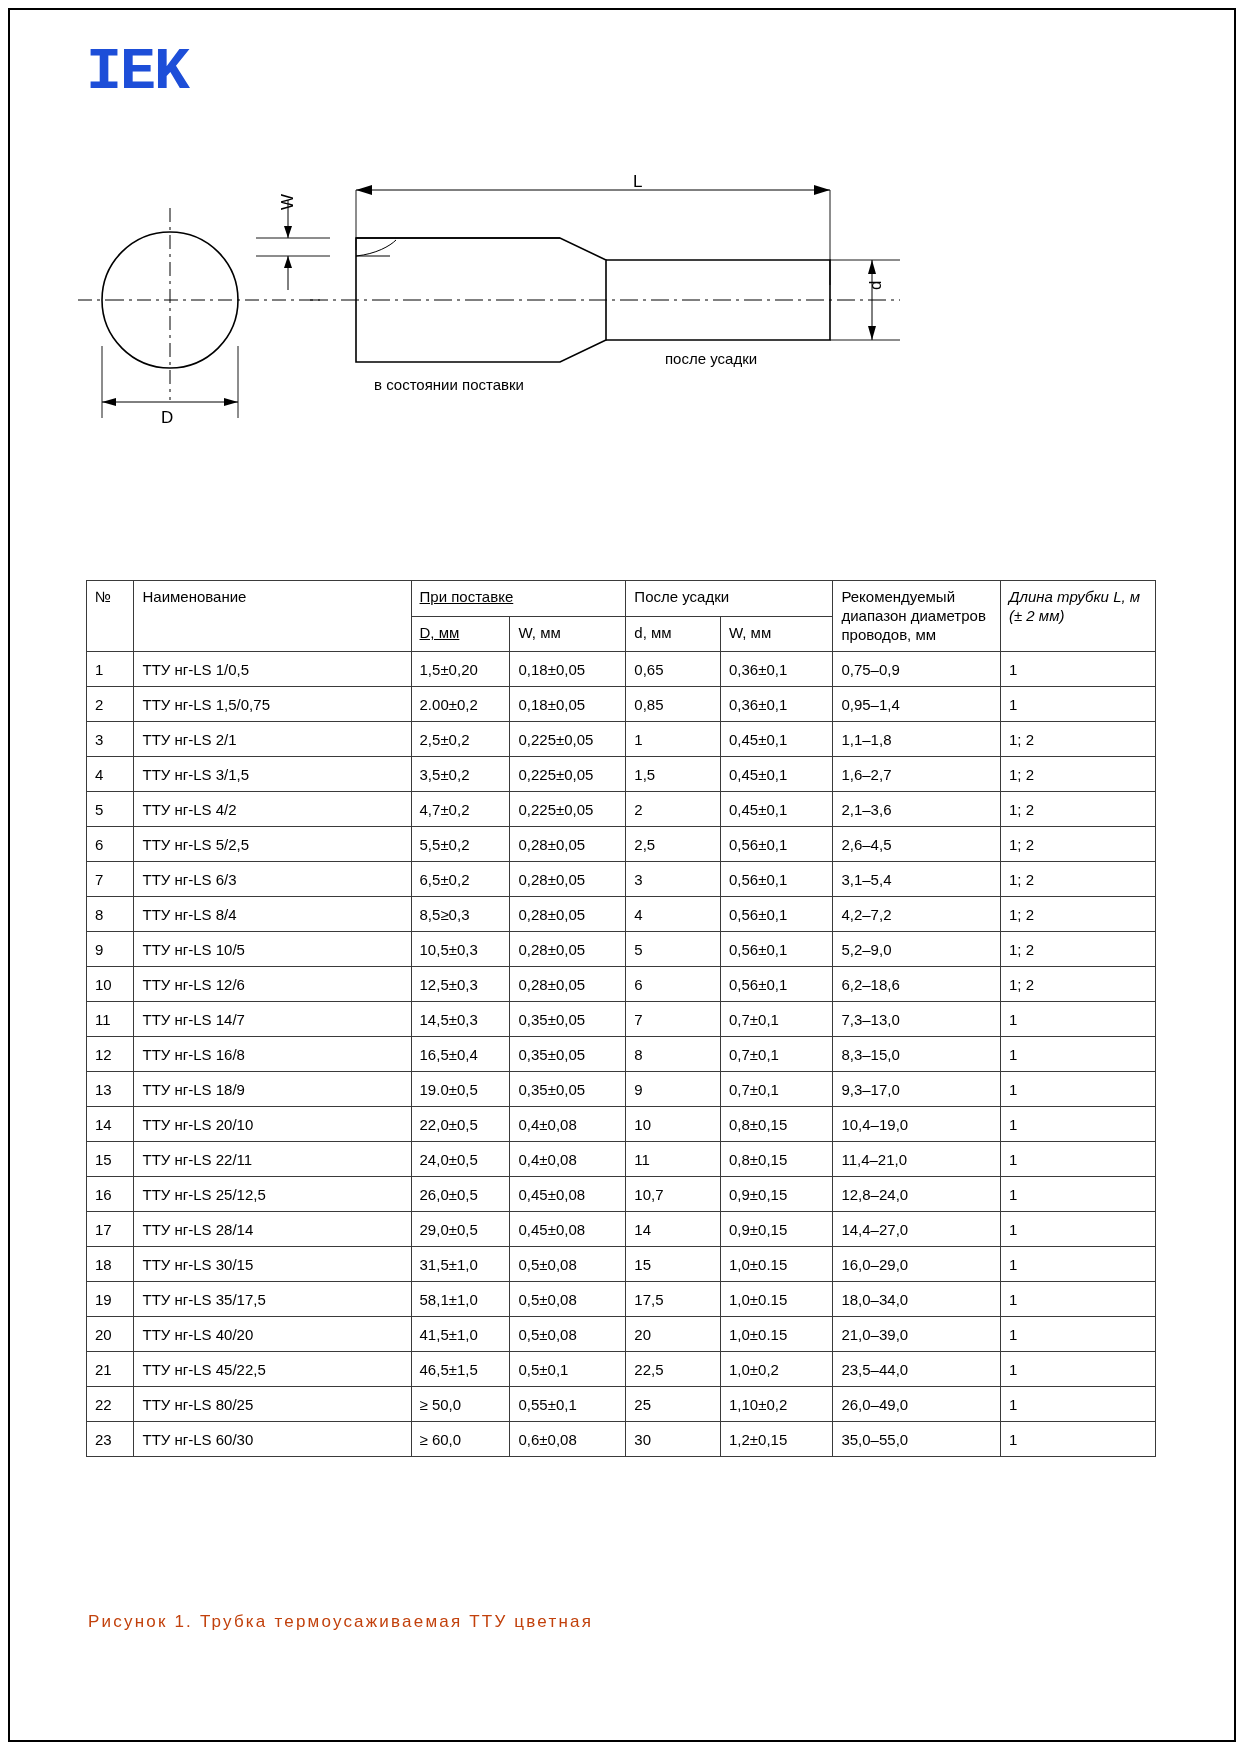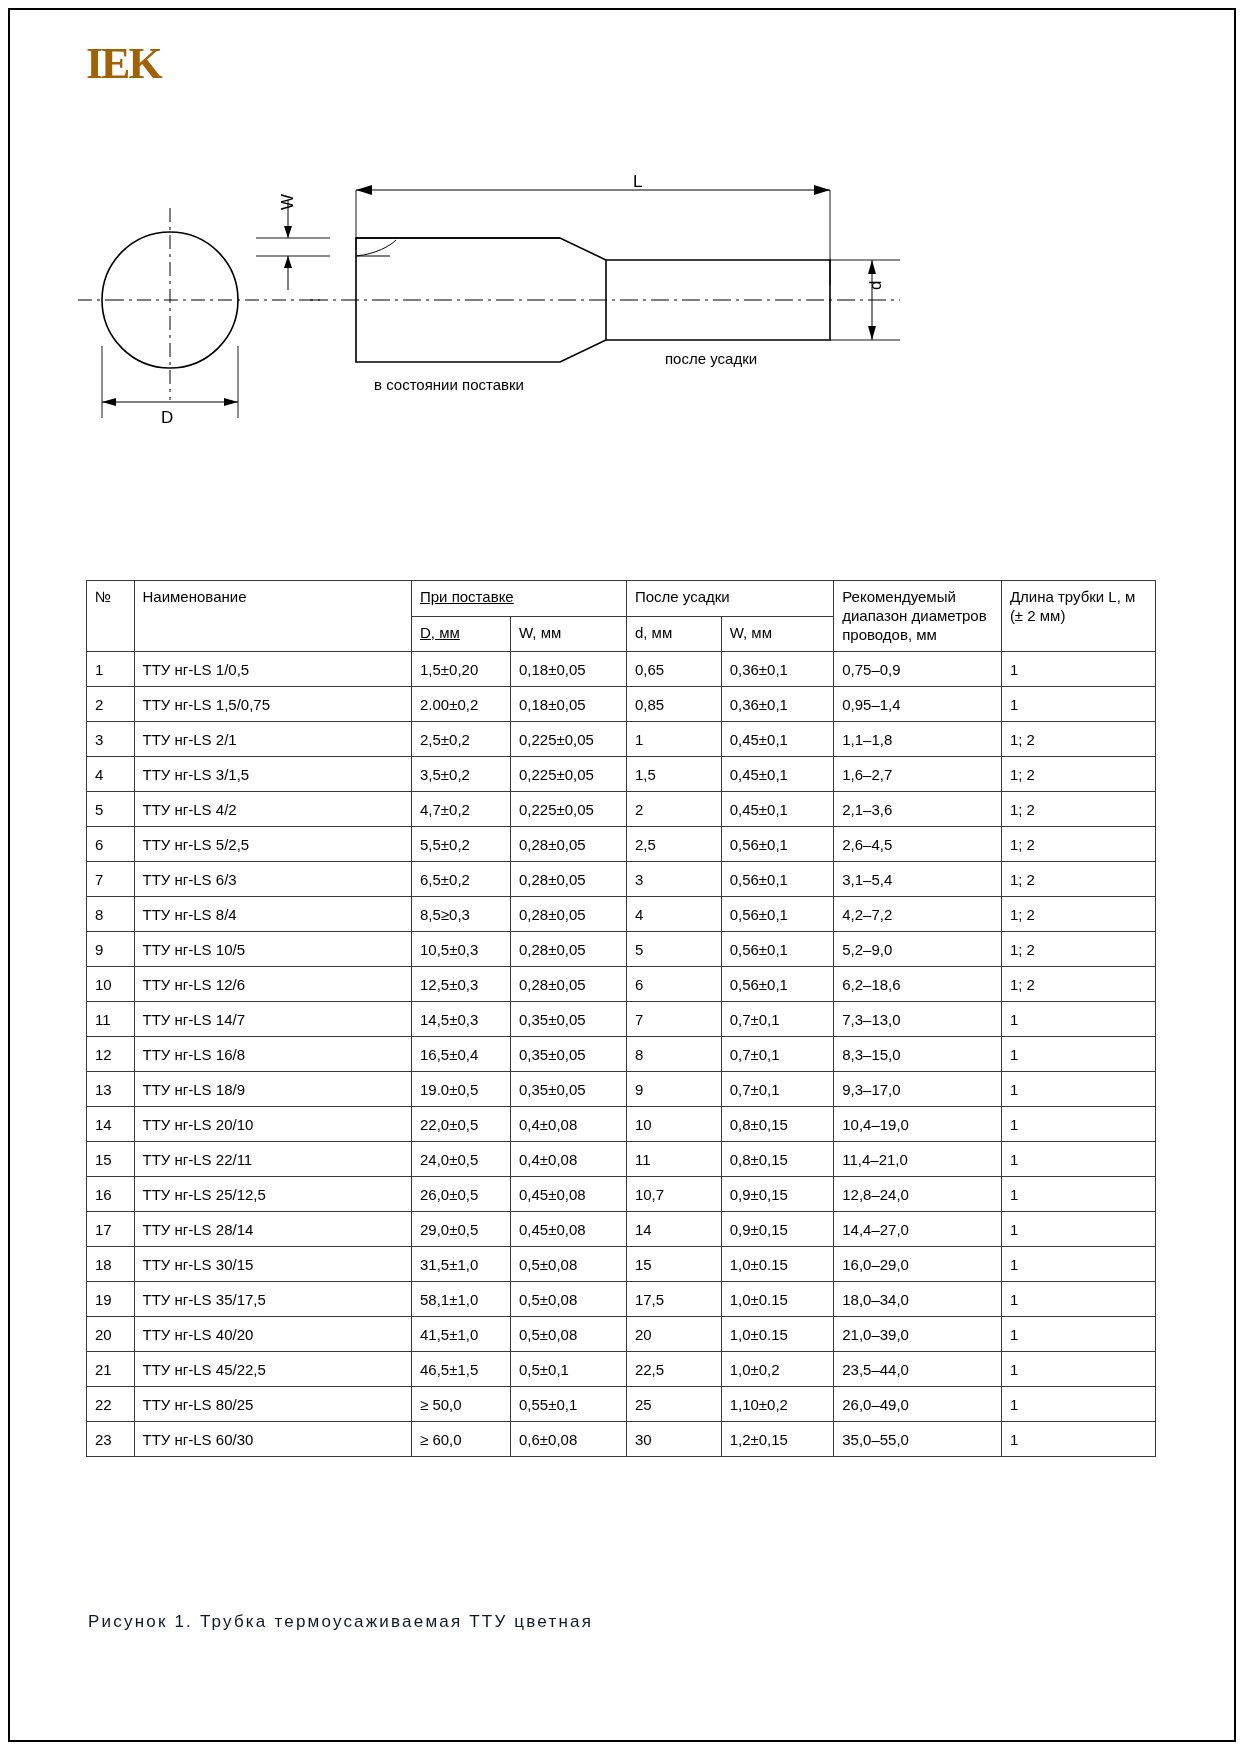--- a/index.html
+++ b/index.html
@@ -27,26 +27,26 @@
     height: 1734px;
     border: 2px solid #000000;
     box-sizing: border-box;
     pointer-events: none;
   }
   
   .logo {
     position: absolute;
     left: 86px;
     top: 42px;
-    font-family: Liberation Serif, serif;
+    font-family: Liberation Mono, monospace;
     font-weight: bold;
-    font-size: 44px;
+    font-size: 60px;
     letter-spacing: -2px;
     line-height: 1;
-    color: #a16207;
+    color: #1d4ed8;
   }
   
   .drawing {
     position: absolute;
     left: 60px;
     top: 150px;
     width: 1000px;
     height: 330px;
   }
   .drawing svg { display: block; }
@@ -87,31 +87,31 @@
     vertical-align: top;
     line-height: 1.25;
   }
   .c-num { width: 34px; text-align: left; }
   .c-name { width: 300px; border-radius: 9px; }
   .c-d { width: 88px; text-decoration: underline; }
   .c-w { width: 105px; }
   .c-dd { width: 90px; }
   .c-ww { width: 105px; }
   .c-range { width: 160px; }
-  .c-len { width: 160px; }
+  .c-len { width: 160px; font-style: italic; }
   .row-h { height: 35px; }
   
   .caption {
     position: absolute;
     left: 88px;
     top: 1612px;
     font-size: 17px;
     letter-spacing: 2.2px;
     font-family: "Liberation Sans", sans-serif;
-    color: #0f172a;
+    color: #c2410c;
     white-space: nowrap;
   }
 </style>
 </head>
 <body>
 
 <div class="page">
   <div class="page-border"></div>
 
   <div class="logo">IEK</div>

